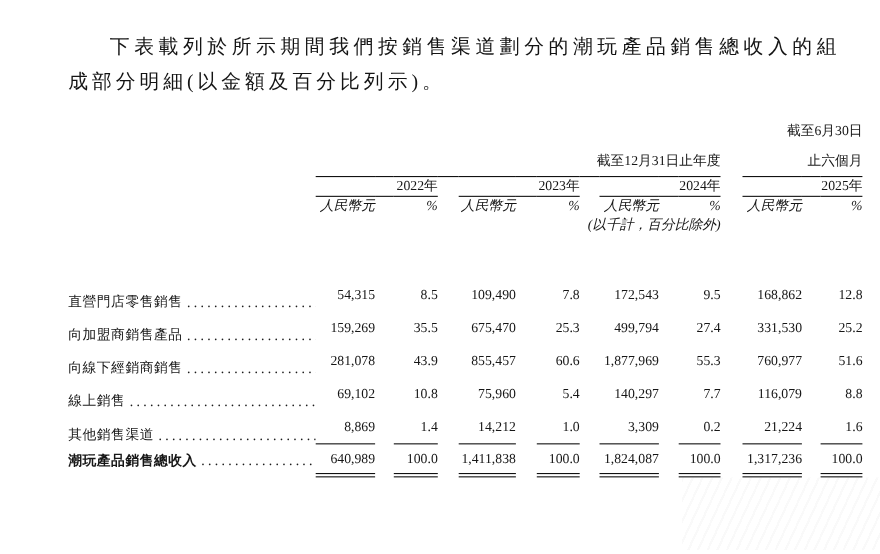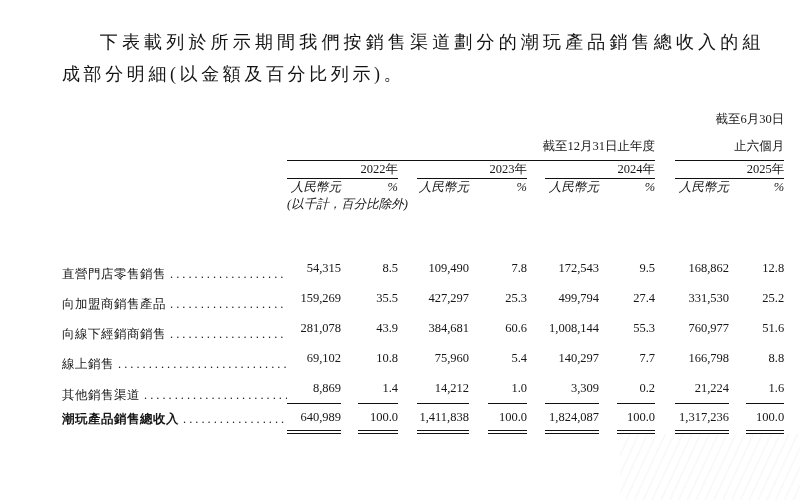--- a/index.html
+++ b/index.html
@@ -28,26 +28,26 @@
     font-weight: bold; text-align: right;
     border-bottom: 1.5px solid #111;
     padding-bottom: 5px; line-height: 27px;
   }
   .yr {
     font-weight: bold; text-align: right;
     border-bottom: 1.5px solid #111;
     padding: 10px 0 5px; line-height: 17px;
   }
   .sub { font-style: italic; text-align: right; padding-top: 9px; line-height: 17px; }
-  .note { font-style: italic; text-align: left; padding: 8px 0 0 64px; line-height: 17px; }
+  .note { font-style: italic; text-align: right; padding: 8px 0 0 64px; line-height: 17px; }
 
   .vspace td { height: 40px; }
 
   .lbl { vertical-align: middle; }
-  .lblwrap { display: flex; align-items: center; width: 100%; }
+  .lblwrap { display: flex; align-items: flex-end; width: 100%; }
   .lbltext { white-space: nowrap; letter-spacing: 0.5px; }
   .leader {
     flex: 1 1 auto; overflow: hidden; white-space: nowrap;
     font-weight: normal; letter-spacing: 3px;
     padding: 0 18px 0 4px; color: #1c1c1c;
   }
   .leader::after { content: ".........................................................."; }
 
   .num { text-align: right; line-height: 30px; font-variant-numeric: tabular-nums; font-family: Liberation Serif, serif; }
   .ru  { border-bottom: 1.5px solid #111; }
@@ -172,21 +172,21 @@
         <td class="lbl">
             <div class="lblwrap">
               <span class="lbltext">向加盟商銷售產品</span>
               <span class="leader"></span>
             </div>
           </td>
         <td class="num">159,269</td>
         <td></td>
         <td class="num">35.5</td>
         <td></td>
-        <td class="num">427,297</td>
+        <td class="num">675,470</td>
         <td></td>
         <td class="num">25.3</td>
         <td></td>
         <td class="num">499,794</td>
         <td></td>
         <td class="num">27.4</td>
         <td></td>
         <td class="num">331,530</td>
         <td></td>
         <td class="num">25.2</td>
@@ -196,25 +196,25 @@
         <td class="lbl">
             <div class="lblwrap">
               <span class="lbltext">向線下經銷商銷售</span>
               <span class="leader"></span>
             </div>
           </td>
         <td class="num">281,078</td>
         <td></td>
         <td class="num">43.9</td>
         <td></td>
-        <td class="num">384,681</td>
+        <td class="num">855,457</td>
         <td></td>
         <td class="num">60.6</td>
         <td></td>
-        <td class="num">1,008,144</td>
+        <td class="num">1,877,969</td>
         <td></td>
         <td class="num">55.3</td>
         <td></td>
         <td class="num">760,977</td>
         <td></td>
         <td class="num">51.6</td>
       </tr>
 
       <tr>
         <td class="lbl">
@@ -228,21 +228,21 @@
         <td class="num">10.8</td>
         <td></td>
         <td class="num">75,960</td>
         <td></td>
         <td class="num">5.4</td>
         <td></td>
         <td class="num">140,297</td>
         <td></td>
         <td class="num">7.7</td>
         <td></td>
-        <td class="num">166,798</td>
+        <td class="num">116,079</td>
         <td></td>
         <td class="num">8.8</td>
       </tr>
 
       <tr>
         <td class="lbl">
             <div class="lblwrap">
               <span class="lbltext">其他銷售渠道</span>
               <span class="leader"></span>
             </div>

